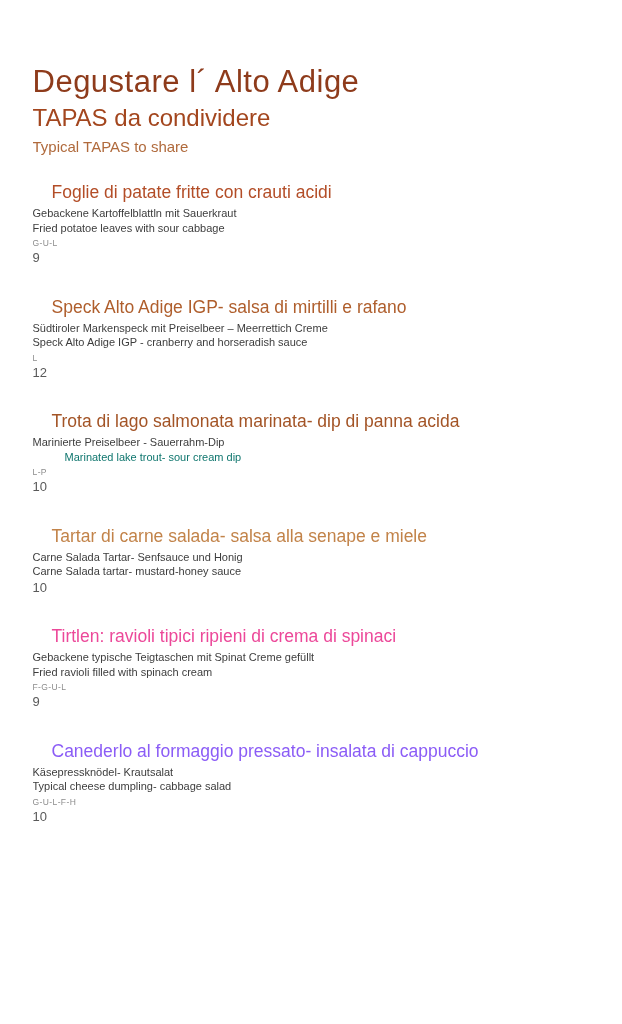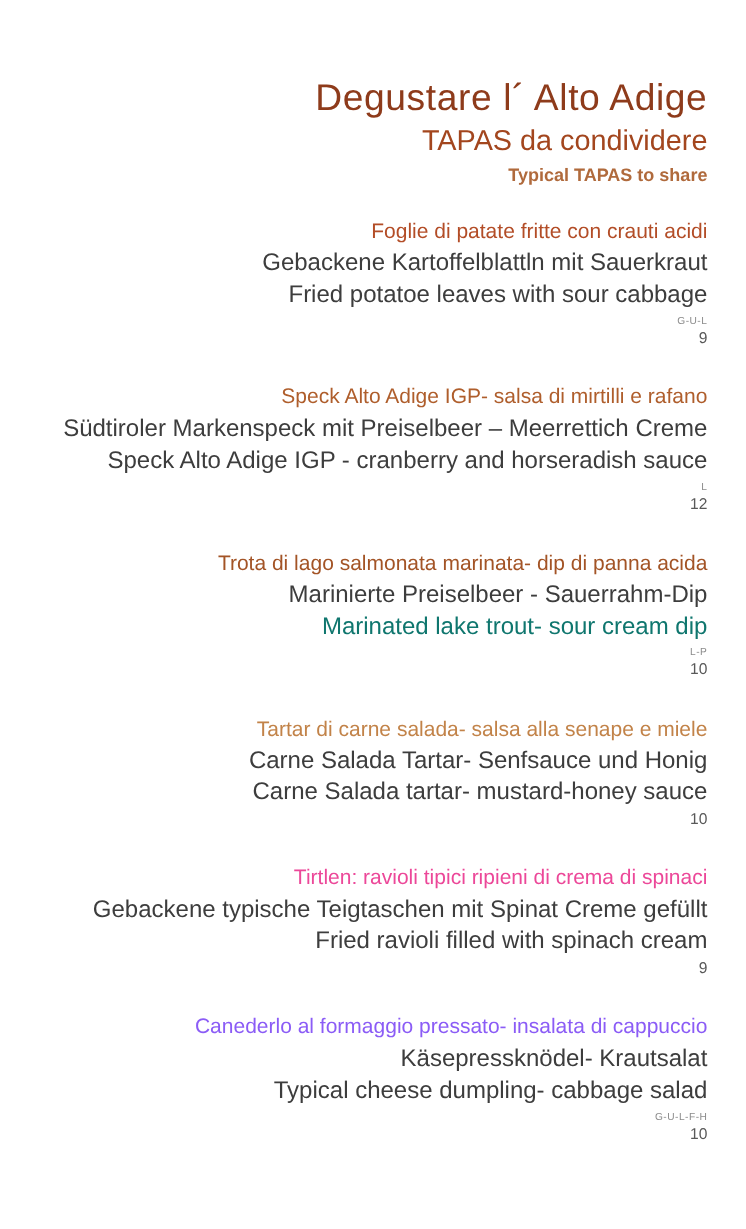--- a/index.html
+++ b/index.html
@@ -6,21 +6,21 @@
     margin: 0;
     padding: 0;
     background: #ffffff;
   }
   .page {
     width: 557px;
     height: 1024px;
     margin: 0 auto;
     background: #ffffff;
     font-family: "Liberation Sans", sans-serif;
-    text-align: right;
+    text-align: left;
     overflow: hidden;
     box-sizing: border-box;
   }
   .menu-header {
     padding-top: 64px;
     margin-bottom: 26px;
   }
   .page-title {
     font-size: 31px;
     font-weight: 400;
@@ -44,21 +44,21 @@
     margin-bottom: 30px;
   }
   .item-title {
     font-size: 17.5px;
     font-weight: 400;
     line-height: 1.25;
     margin: 0 0 2px 0;
     padding-left: 19px;
   }
   .item-line {
-    font-size: 20px;
+    font-size: 11px;
     line-height: 1.32;
     margin: 0;
   }
   .item-allergens {
     font-size: 8.5px;
     line-height: 1.3;
     margin: 3px 0 0 0;
     letter-spacing: 0.4px;
   }
   .item-price {
@@ -68,21 +68,21 @@
   }
 </style>
 </head>
 <body>
 
 <div class="page">
 
   <header class="menu-header">
     <h1 class="page-title" style="color: rgb(142, 59, 27);">Degustare l´ Alto Adige</h1>
     <h2 class="page-subtitle" style="color: rgb(163, 70, 30);">TAPAS da condividere</h2>
-    <h3 class="page-subtitle-en" style="color: rgb(176, 106, 60); font-weight: bold;">Typical TAPAS to share</h3>
+    <h3 class="page-subtitle-en" style="color: rgb(176, 106, 60);">Typical TAPAS to share</h3>
   </header>
 
   <main>
 
     <section class="menu-item">
       <h4 class="item-title" style="color: rgb(179, 77, 39);">Foglie di patate fritte con crauti acidi</h4>
       <p class="item-line" style="color: rgb(61, 61, 61);">Gebackene Kartoffelblattln mit Sauerkraut</p>
       <p class="item-line" style="color: rgb(61, 61, 61);">Fried potatoe leaves with sour cabbage</p>
       <p class="item-allergens" style="color: rgb(140, 140, 140);">G-U-L</p>
       <p class="item-price" style="color: rgb(89, 89, 89);">9</p>
@@ -108,20 +108,21 @@
       <h4 class="item-title" style="color: rgb(194, 131, 73);">Tartar di carne salada- salsa alla senape e miele</h4>
       <p class="item-line" style="color: rgb(61, 61, 61);">Carne Salada Tartar- Senfsauce und Honig</p>
       <p class="item-line" style="color: rgb(61, 61, 61);">Carne Salada tartar- mustard-honey sauce</p>
       <p class="item-price" style="color: rgb(89, 89, 89);">10</p>
     </section>
 
     <section class="menu-item">
       <h4 class="item-title" style="color: #ec4899;">Tirtlen: ravioli tipici ripieni di crema di spinaci</h4>
       <p class="item-line" style="color: rgb(61, 61, 61);">Gebackene typische Teigtaschen mit Spinat Creme gefüllt</p>
       <p class="item-line" style="color: rgb(61, 61, 61);">Fried ravioli filled with spinach cream</p>
+      <p class="item-allergens" style="color: rgb(140, 140, 140);">F-G-U-L</p>
       <p class="item-price" style="color: rgb(89, 89, 89);">9</p>
     </section>
 
     <section class="menu-item">
       <h4 class="item-title" style="color: #8b5cf6;">Canederlo al formaggio pressato- insalata di cappuccio</h4>
       <p class="item-line" style="color: rgb(61, 61, 61);">Käsepressknödel- Krautsalat</p>
       <p class="item-line" style="color: rgb(61, 61, 61);">Typical cheese dumpling- cabbage salad</p>
       <p class="item-allergens" style="color: rgb(140, 140, 140);">G-U-L-F-H</p>
       <p class="item-price" style="color: rgb(89, 89, 89);">10</p>
     </section>

